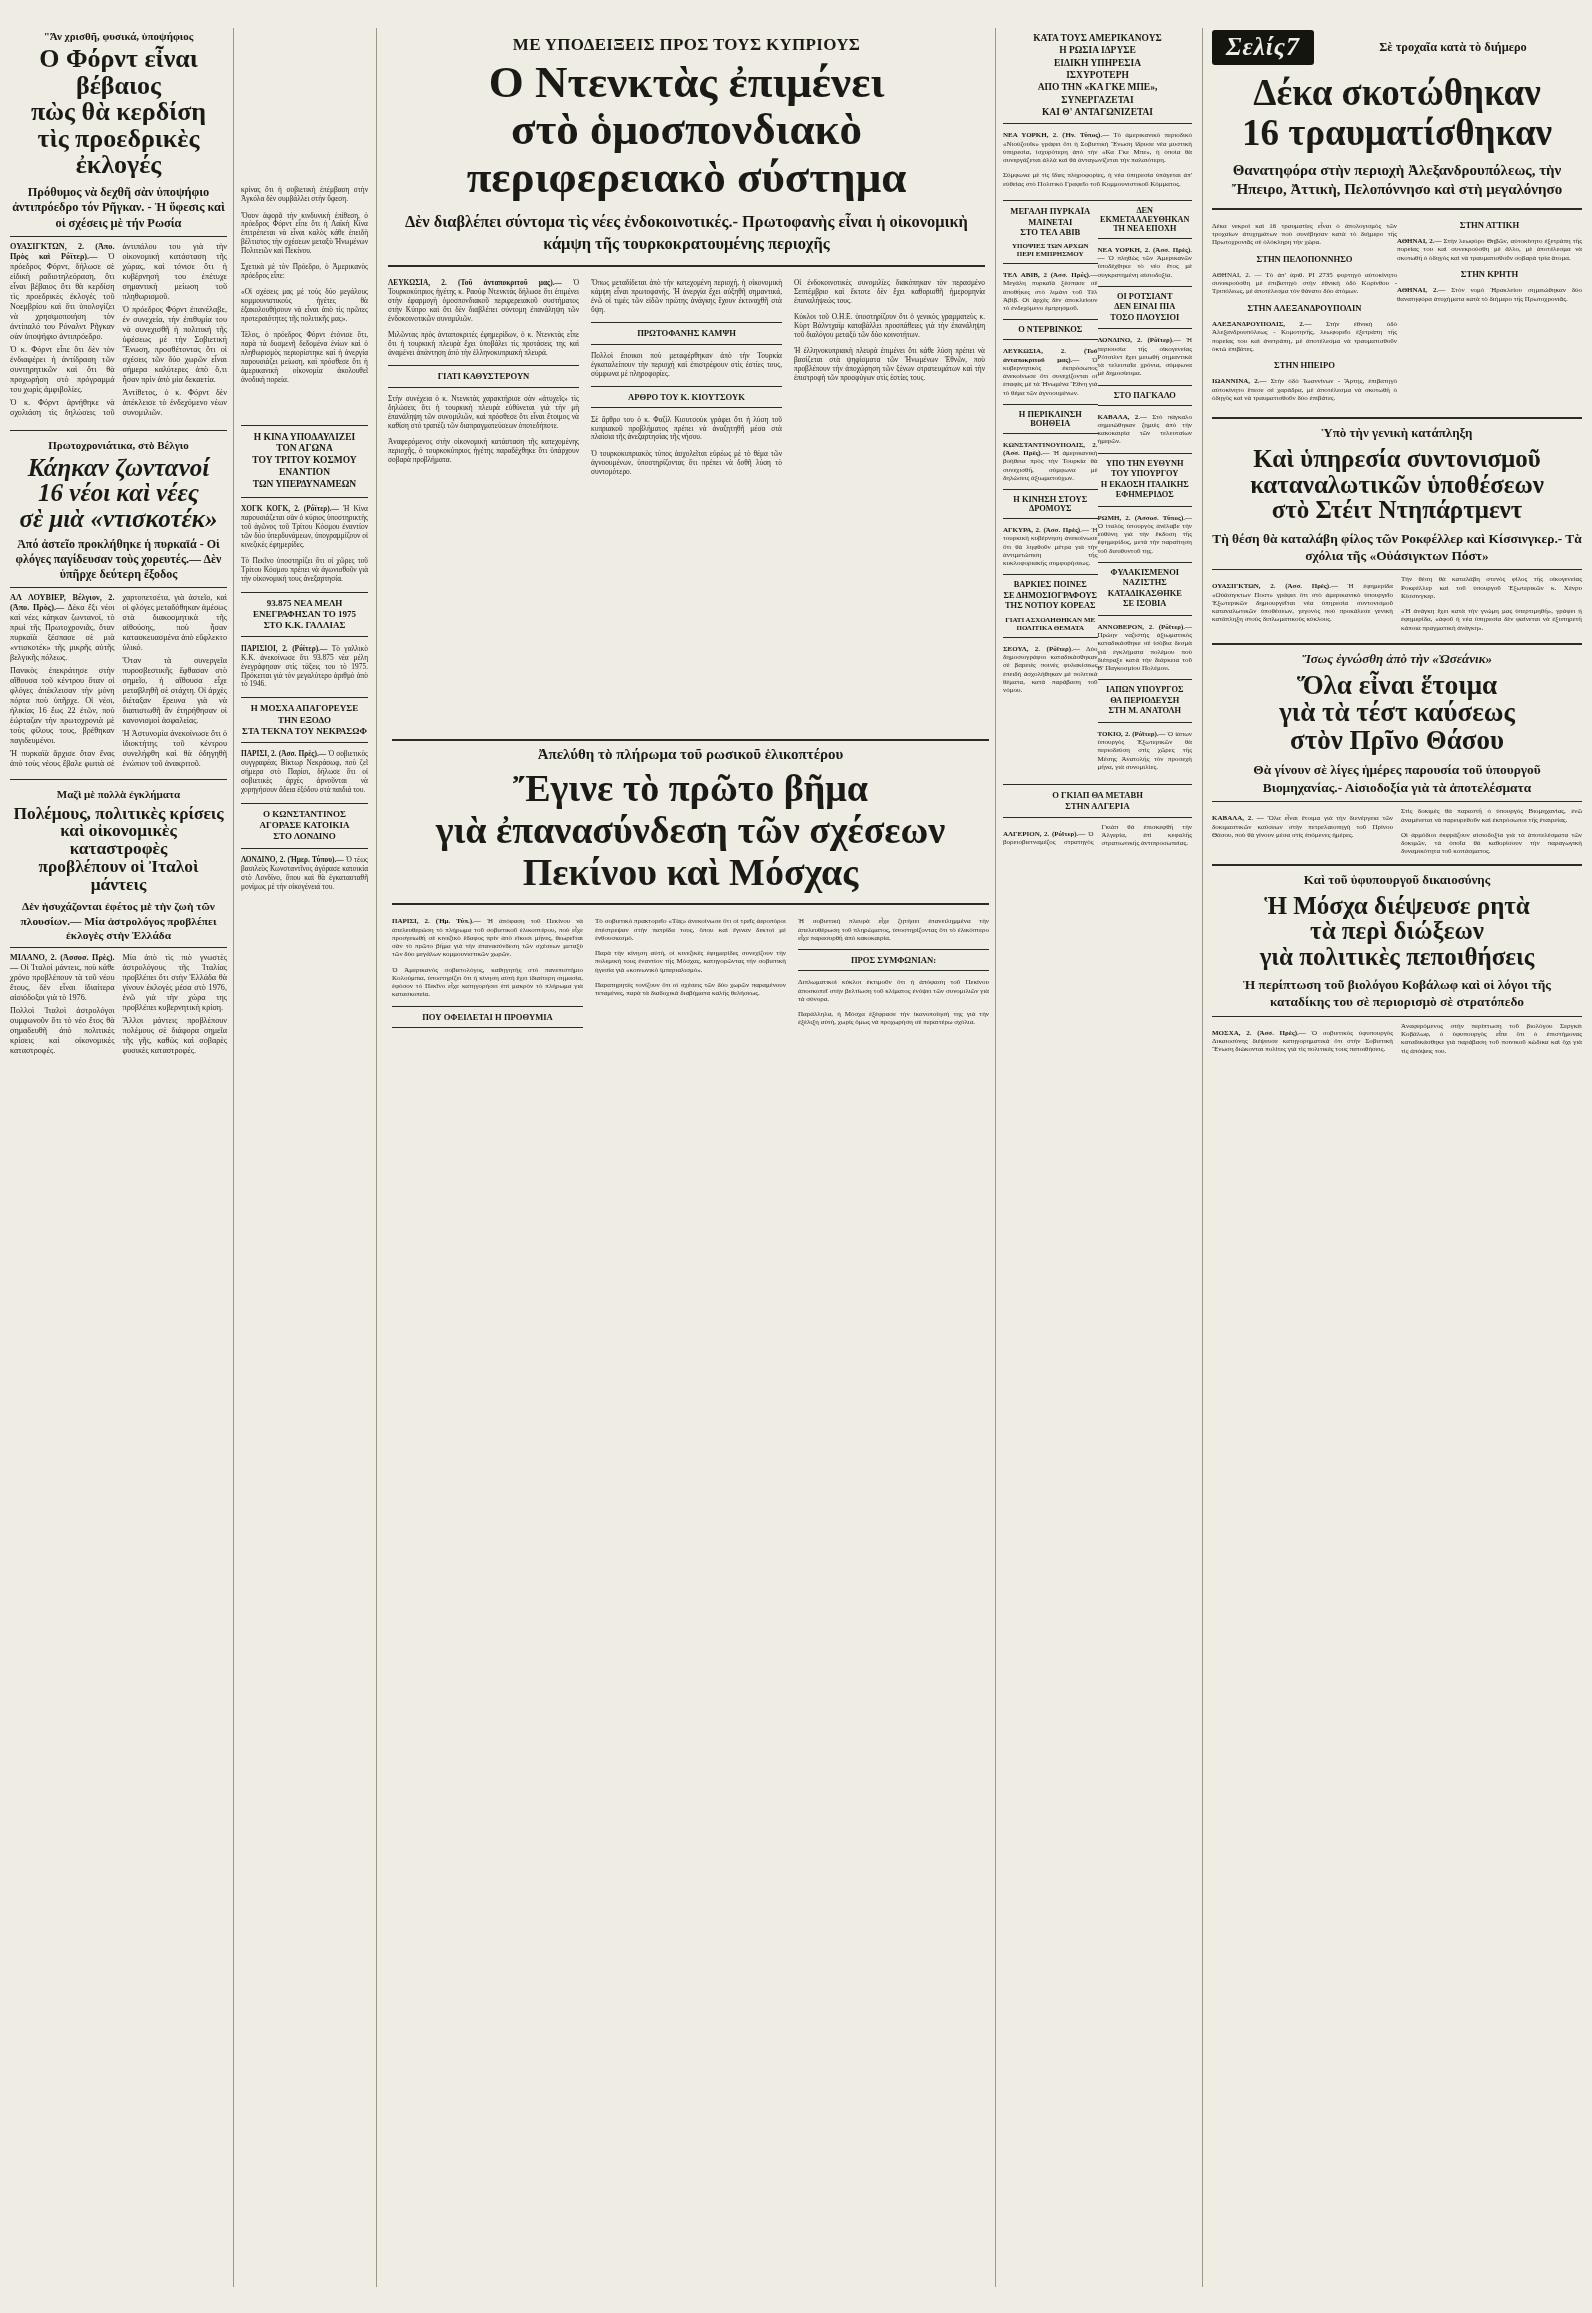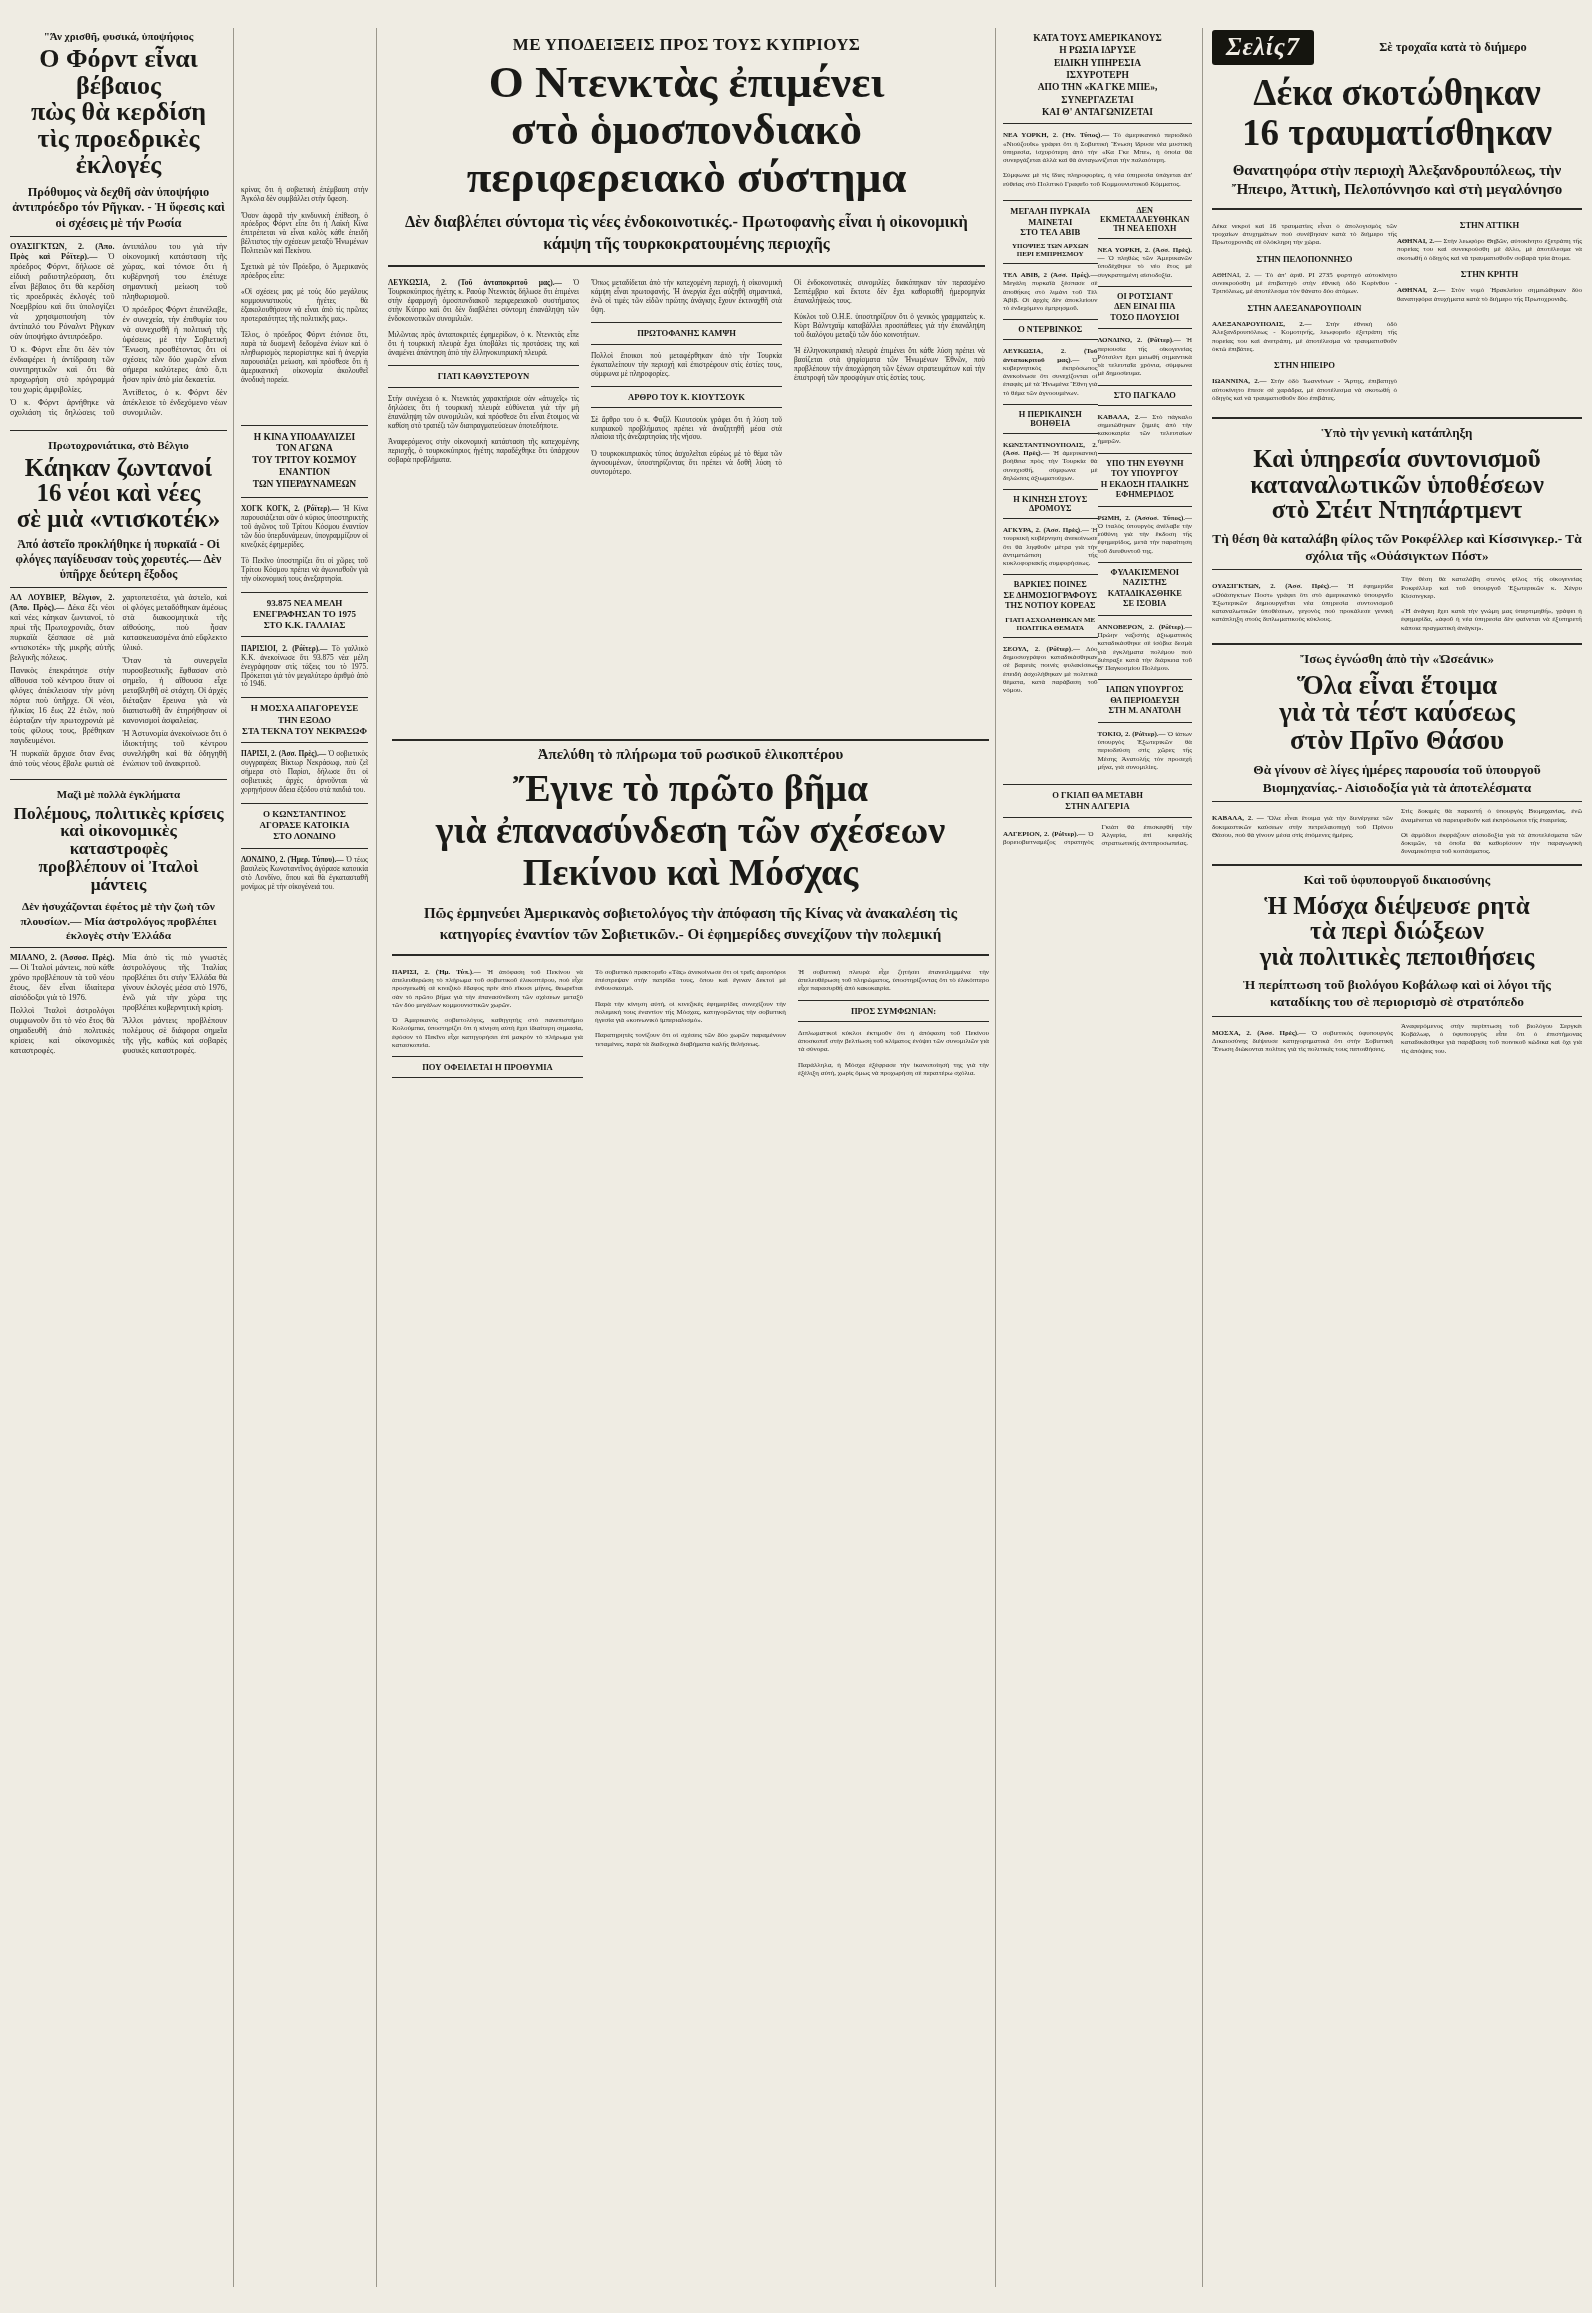--- a/index.html
+++ b/index.html
@@ -39,21 +39,21 @@
     border-radius:3px;
     font-size:25px;
     letter-spacing:1px;
   }
   .badge .num{ font-size:26px; }
 
   .deck{ text-align:center; font-size:12.4px; line-height:1.25; font-weight:bold;}
   .tiny{ font-size:7.4px; line-height:1.2; text-align:justify;}
   .tinier{ font-size:7px; line-height:1.18; text-align:justify;}
   .sechead{ text-align:center; font-weight:bold; font-size:8.6px; line-height:1.2; margin:5px 0 3px;}
-  .italic{}
+  .italic{font-style:italic;}
   .cap{ font-weight:bold; }
   .twocol2{ column-count:2; column-gap:8px; }
 </style>
 </head>
 <body>
 
 <div class="page">
 
   <div class="col" style="left:10px;top:30px;width:217px;">
 
@@ -210,21 +210,20 @@
   </div>
 
   <div class="col" style="left:392px;top:734px;width:597px;">
     <div class="rule-thick"></div>
     <div class="kicker" style="font-size:15px;margin-top:5px;">Ἀπελύθη τὸ πλήρωμα τοῦ ρωσικοῦ ἑλικοπτέρου</div>
     <div class="hl" style="font-size:38px;margin-top:5px;line-height:1.1;">
       <div>Ἔγινε τὸ πρῶτο βῆμα</div>
       <div>γιὰ ἐπανασύνδεση τῶν σχέσεων</div>
       <div>Πεκίνου καὶ Μόσχας</div>
     </div>
-    <div class="deck" style="margin-top:10px;font-size:15px;line-height:1.35;">Πῶς ἑρμηνεύει Ἀμερικανὸς σοβιετολόγος τὴν ἀπόφαση τῆς Κίνας νὰ ἀνακαλέση τὶς κατηγορίες ἐναντίον τῶν Σοβιετικῶν.- Οἱ ἐφημερίδες συνεχίζουν τὴν πολεμική</div>
     <div class="rule-thick" style="margin-top:10px;"></div>
 
     <div style="display:flex;gap:12px;margin-top:4px;">
       <div style="flex:1;" class="tinier">
         <p><span class="cap">ΠΑΡΙΣΙ, 2. (Ἡμ. Τύπ.).—</span> <span>Ἡ ἀπόφαση τοῦ Πεκίνου νὰ ἀπελευθερώση τὸ πλήρωμα τοῦ σοβιετικοῦ ἑλικοπτέρου, ποὺ εἶχε προσγειωθῆ σὲ κινεζικὸ ἔδαφος πρὶν ἀπὸ εἴκοσι μῆνες, θεωρεῖται σὰν τὸ πρῶτο βῆμα γιὰ τὴν ἐπανασύνδεση τῶν σχέσεων μεταξὺ τῶν δύο μεγάλων κομμουνιστικῶν χωρῶν.</span></p>
         <p>Ὁ Ἀμερικανὸς σοβιετολόγος, καθηγητὴς στὸ πανεπιστήμιο Κολούμπια, ὑποστηρίζει ὅτι ἡ κίνηση αὐτὴ ἔχει ἰδιαίτερη σημασία, ἐφόσον τὸ Πεκῖνο εἶχε κατηγορήσει ἐπὶ μακρὸν τὸ πλήρωμα γιὰ κατασκοπεία.</p>
         <div class="rule"></div>
         <div class="sechead">ΠΟΥ ΟΦΕΙΛΕΤΑΙ Η ΠΡΟΘΥΜΙΑ</div>
         <div class="rule"></div>
       </div>

